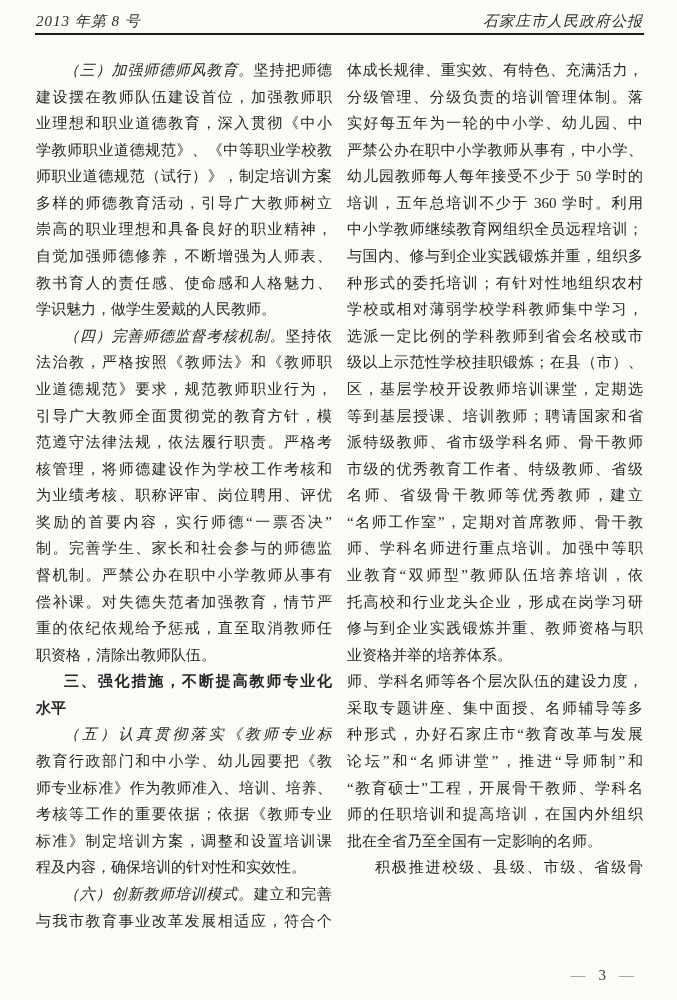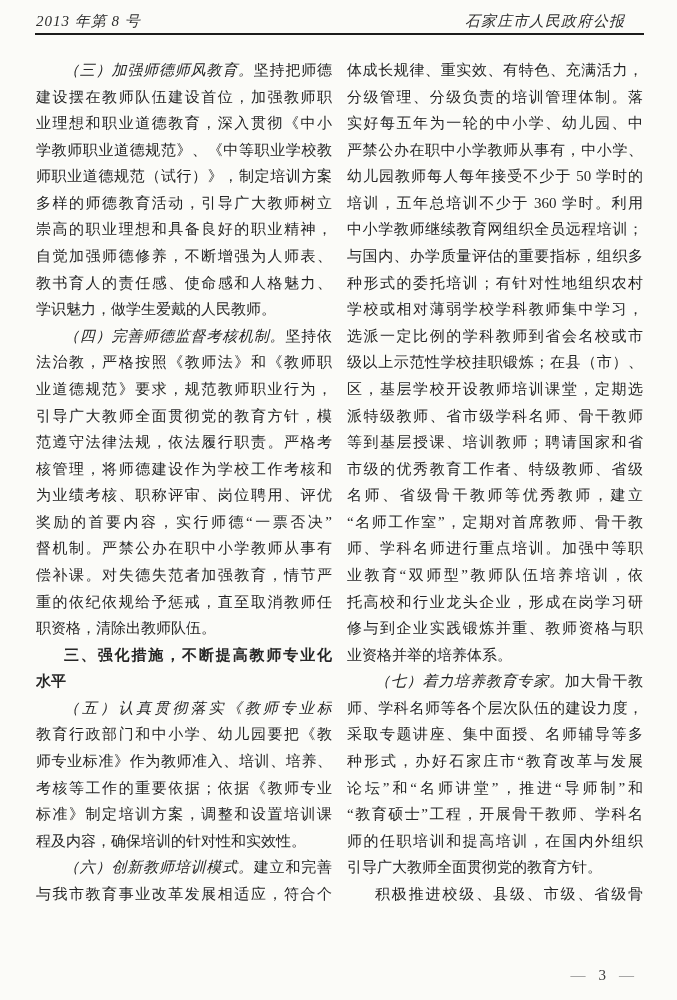--- a/index.html
+++ b/index.html
@@ -19,21 +19,21 @@
     position: relative;
     width: 677px;
     height: 1000px;
     background: var(--paper);
     overflow: hidden;
   }
   .page-header {
     position: absolute;
     top: 12px;
     left: 36px;
-    right: 52px;
+    right: 34px;
     display: flex;
     justify-content: space-between;
     align-items: baseline;
     font-size: 15px;
     font-style: italic; 
     letter-spacing: 1px;
     color: #2c2c2c;
   }
   .header-rule {
     position: absolute;
@@ -104,20 +104,21 @@
         <div class="line"><span>教书育人的责任感、使命感和人格魅力、</span></div>
         <div class="line end"><span>学识魅力，做学生爱戴的人民教师。</span></div>
         <div class="line indent"><span class="kai">（四）完善师德监督考核机制。</span><span>坚持依</span></div>
         <div class="line"><span>法治教，严格按照《教师法》和《教师职</span></div>
         <div class="line"><span>业道德规范》要求，规范教师职业行为，</span></div>
         <div class="line"><span>引导广大教师全面贯彻党的教育方针，模</span></div>
         <div class="line"><span>范遵守法律法规，依法履行职责。严格考</span></div>
         <div class="line"><span>核管理，将师德建设作为学校工作考核和</span></div>
         <div class="line"><span>为业绩考核、职称评审、岗位聘用、评优</span></div>
         <div class="line"><span>奖励的首要内容，实行师德“一票否决”</span></div>
+        <div class="line"><span>制。完善学生、家长和社会参与的师德监</span></div>
         <div class="line"><span>督机制。严禁公办在职中小学教师从事有</span></div>
         <div class="line"><span>偿补课。对失德失范者加强教育，情节严</span></div>
         <div class="line"><span>重的依纪依规给予惩戒，直至取消教师任</span></div>
         <div class="line end"><span>职资格，清除出教师队伍。</span></div>
         <div class="line indent"><span class="hei">三、强化措施，不断提高教师专业化</span></div>
         <div class="line end"><span class="hei">水平</span></div>
         <div class="line indent"><span class="kai">（五）认真贯彻落实《教师专业标准》。</span></div>
         <div class="line"><span>教育行政部门和中小学、幼儿园要把《教</span></div>
         <div class="line"><span>师专业标准》作为教师准入、培训、培养、</span></div>
         <div class="line"><span>考核等工作的重要依据；依据《教师专业</span></div>
@@ -127,44 +128,43 @@
         <div class="line"><span>与我市教育事业改革发展相适应，符合个</span></div>
       </div>
     <div class="column">
         <div class="line"><span>体成长规律、重实效、有特色、充满活力，</span></div>
         <div class="line"><span>分级管理、分级负责的培训管理体制。落</span></div>
         <div class="line"><span>实好每五年为一轮的中小学、幼儿园、中</span></div>
         <div class="line"><span>严禁公办在职中小学教师从事有，中小学、</span></div>
         <div class="line"><span>幼儿园教师每人每年接受不少于 50 学时的</span></div>
         <div class="line"><span>培训，五年总培训不少于 360 学时。利用</span></div>
         <div class="line"><span>中小学教师继续教育网组织全员远程培训；</span></div>
-        <div class="line"><span>与国内、办学质量评估的重要指标，组织多</span></div>
+        <div class="line"><span>与国内、修与到企业实践锻炼并重，组织多</span></div>
         <div class="line"><span>种形式的委托培训；有针对性地组织农村</span></div>
         <div class="line"><span>学校或相对薄弱学校学科教师集中学习，</span></div>
         <div class="line"><span>选派一定比例的学科教师到省会名校或市</span></div>
         <div class="line"><span>级以上示范性学校挂职锻炼；在县（市）、</span></div>
         <div class="line"><span>区，基层学校开设教师培训课堂，定期选</span></div>
+        <div class="line"><span>等到基层授课、培训教师；聘请国家和省</span></div>
         <div class="line"><span>派特级教师、省市级学科名师、骨干教师</span></div>
-        <div class="line"><span>等到基层授课、培训教师；聘请国家和省</span></div>
         <div class="line"><span>市级的优秀教育工作者、特级教师、省级</span></div>
         <div class="line"><span>名师、省级骨干教师等优秀教师，建立</span></div>
         <div class="line"><span>“名师工作室”，定期对首席教师、骨干教</span></div>
         <div class="line"><span>师、学科名师进行重点培训。加强中等职</span></div>
         <div class="line"><span>业教育“双师型”教师队伍培养培训，依</span></div>
         <div class="line"><span>托高校和行业龙头企业，形成在岗学习研</span></div>
         <div class="line"><span>修与到企业实践锻炼并重、教师资格与职</span></div>
         <div class="line end"><span>业资格并举的培养体系。</span></div>
-        <div class="line indent"><span class="kai">（七）着力培养教育专家。</span><span>加大骨干教</span></div>
         <div class="line"><span>师、学科名师等各个层次队伍的建设力度，</span></div>
         <div class="line"><span>采取专题讲座、集中面授、名师辅导等多</span></div>
         <div class="line"><span>种形式，办好石家庄市“教育改革与发展</span></div>
         <div class="line"><span>论坛”和“名师讲堂”，推进“导师制”和</span></div>
         <div class="line"><span>“教育硕士”工程，开展骨干教师、学科名</span></div>
         <div class="line"><span>师的任职培训和提高培训，在国内外组织</span></div>
-        <div class="line end"><span>引导广大教师全面贯彻党的教育方针。</span></div>
+        <div class="line end"><span>批在全省乃至全国有一定影响的名师。</span></div>
         <div class="line indent"><span>积极推进校级、县级、市级、省级骨</span></div>
       </div>
   </div>
 
   <div class="page-footer">
     <span class="dash">—</span><span class="num">3</span><span class="dash">—</span>
   </div>
 
 </div>
 

